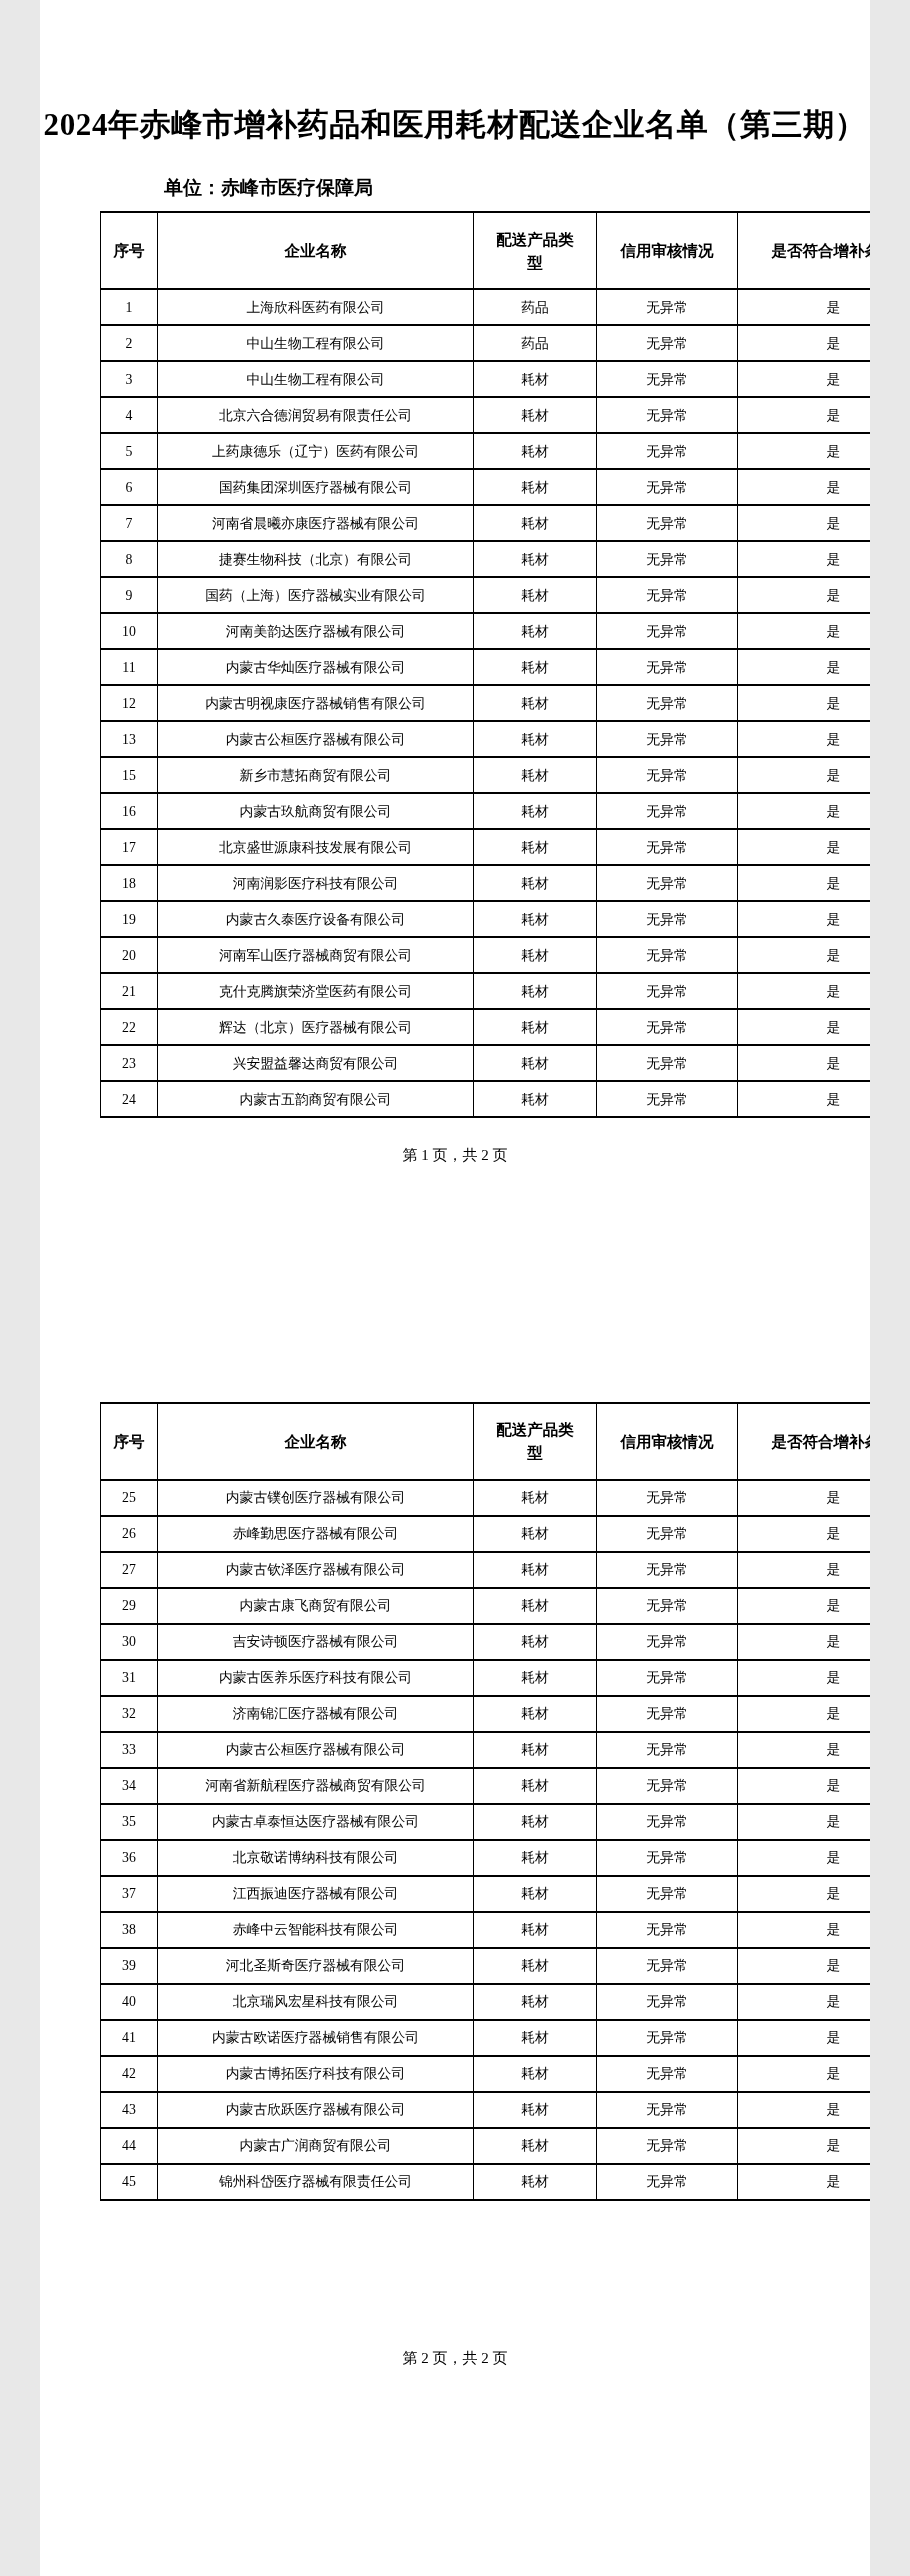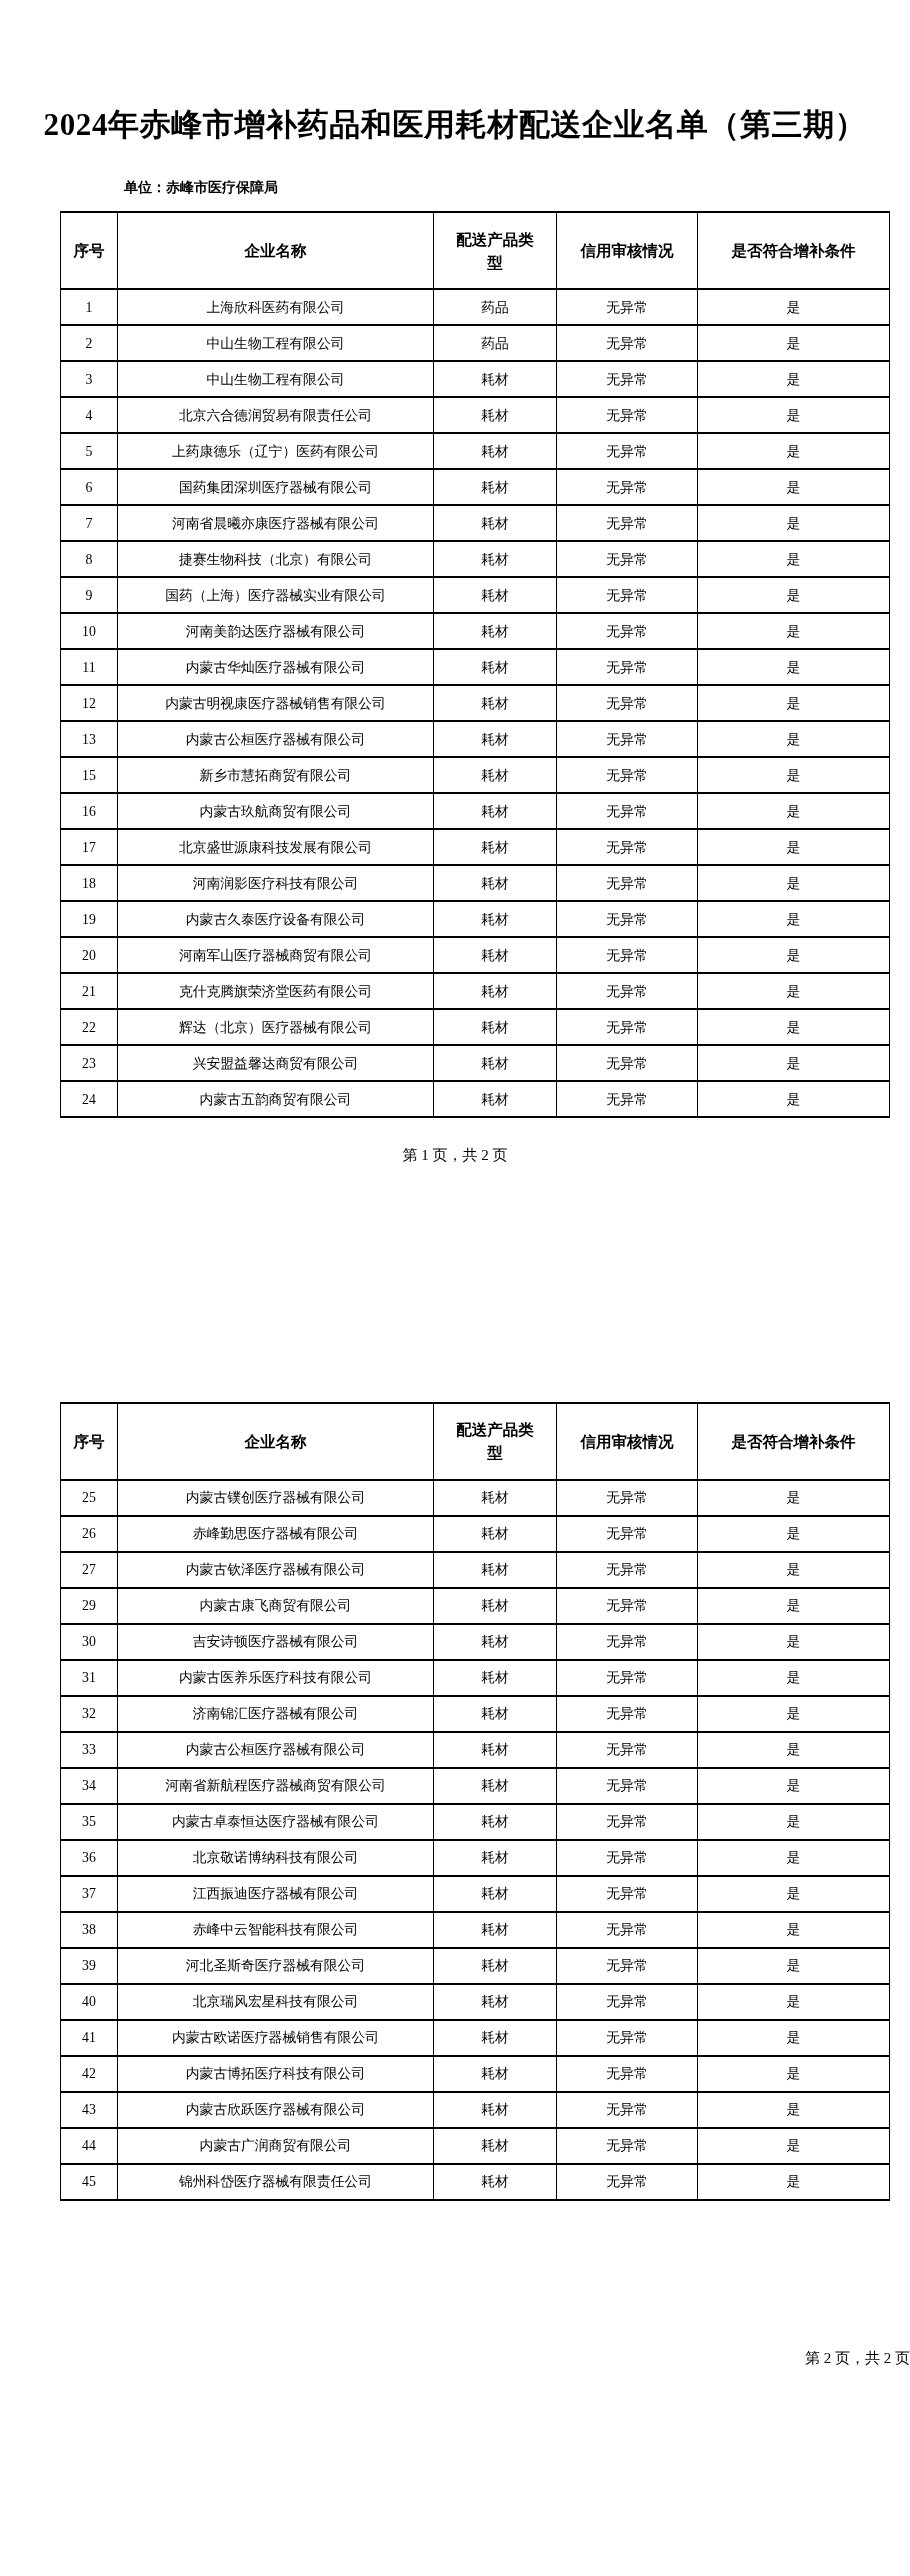--- a/index.html
+++ b/index.html
@@ -1,39 +1,39 @@
 <!DOCTYPE html>
 <html lang="zh" style="font-size:9.2px"><head>
 <meta charset="utf-8">
 <style>
   html,body{margin:0;padding:0;background:#e8e8e8;}
   .doc{
     position:relative;
-    width:910px;
+    width:830px;
     height:2576px;
     margin:0 auto;
     background:#ffffff;
     overflow:hidden;
     box-sizing:border-box;
     padding-top:109px;
     font-family:"Liberation Serif","DejaVu Serif",serif;
     color:#000;
   }
   .title{
     margin:0;
     text-align:center;
     font-size:31px;
     line-height:32px;
     font-weight:bold;
     letter-spacing:0.6px;
     white-space:nowrap;
   }
   .unit{
     margin:37px 0 0 124px;
-    font-size:14px;
+    font-size:19px;
     line-height:20.7px;
     font-weight:bold;
   }
   table.roster{
     border-collapse:collapse;
     table-layout:fixed;
     width:829px;
     margin-left:60px;
     border:1.7px solid #000;
   }
@@ -67,21 +67,21 @@
   col.c-name{width:316px;}
   col.c-type{width:123px;}
   col.c-credit{width:141px;}
   col.c-qual{width:192px;}
   .page-footer{
     text-align:center;
     font-size:15px;
     line-height:19.5px;
   }
   .pf1{margin-top:28px;}
-  .pf2{margin-top:148px;text-align:right;}
+  .pf2{margin-top:148px;}
 </style>
 </head>
 <body>
 
 <div class="doc">
 
   <h1 class="title">2024年赤峰市增补药品和医用耗材配送企业名单（第三期）</h1>
 
   <div class="unit">单位：赤峰市医疗保障局</div>
 

